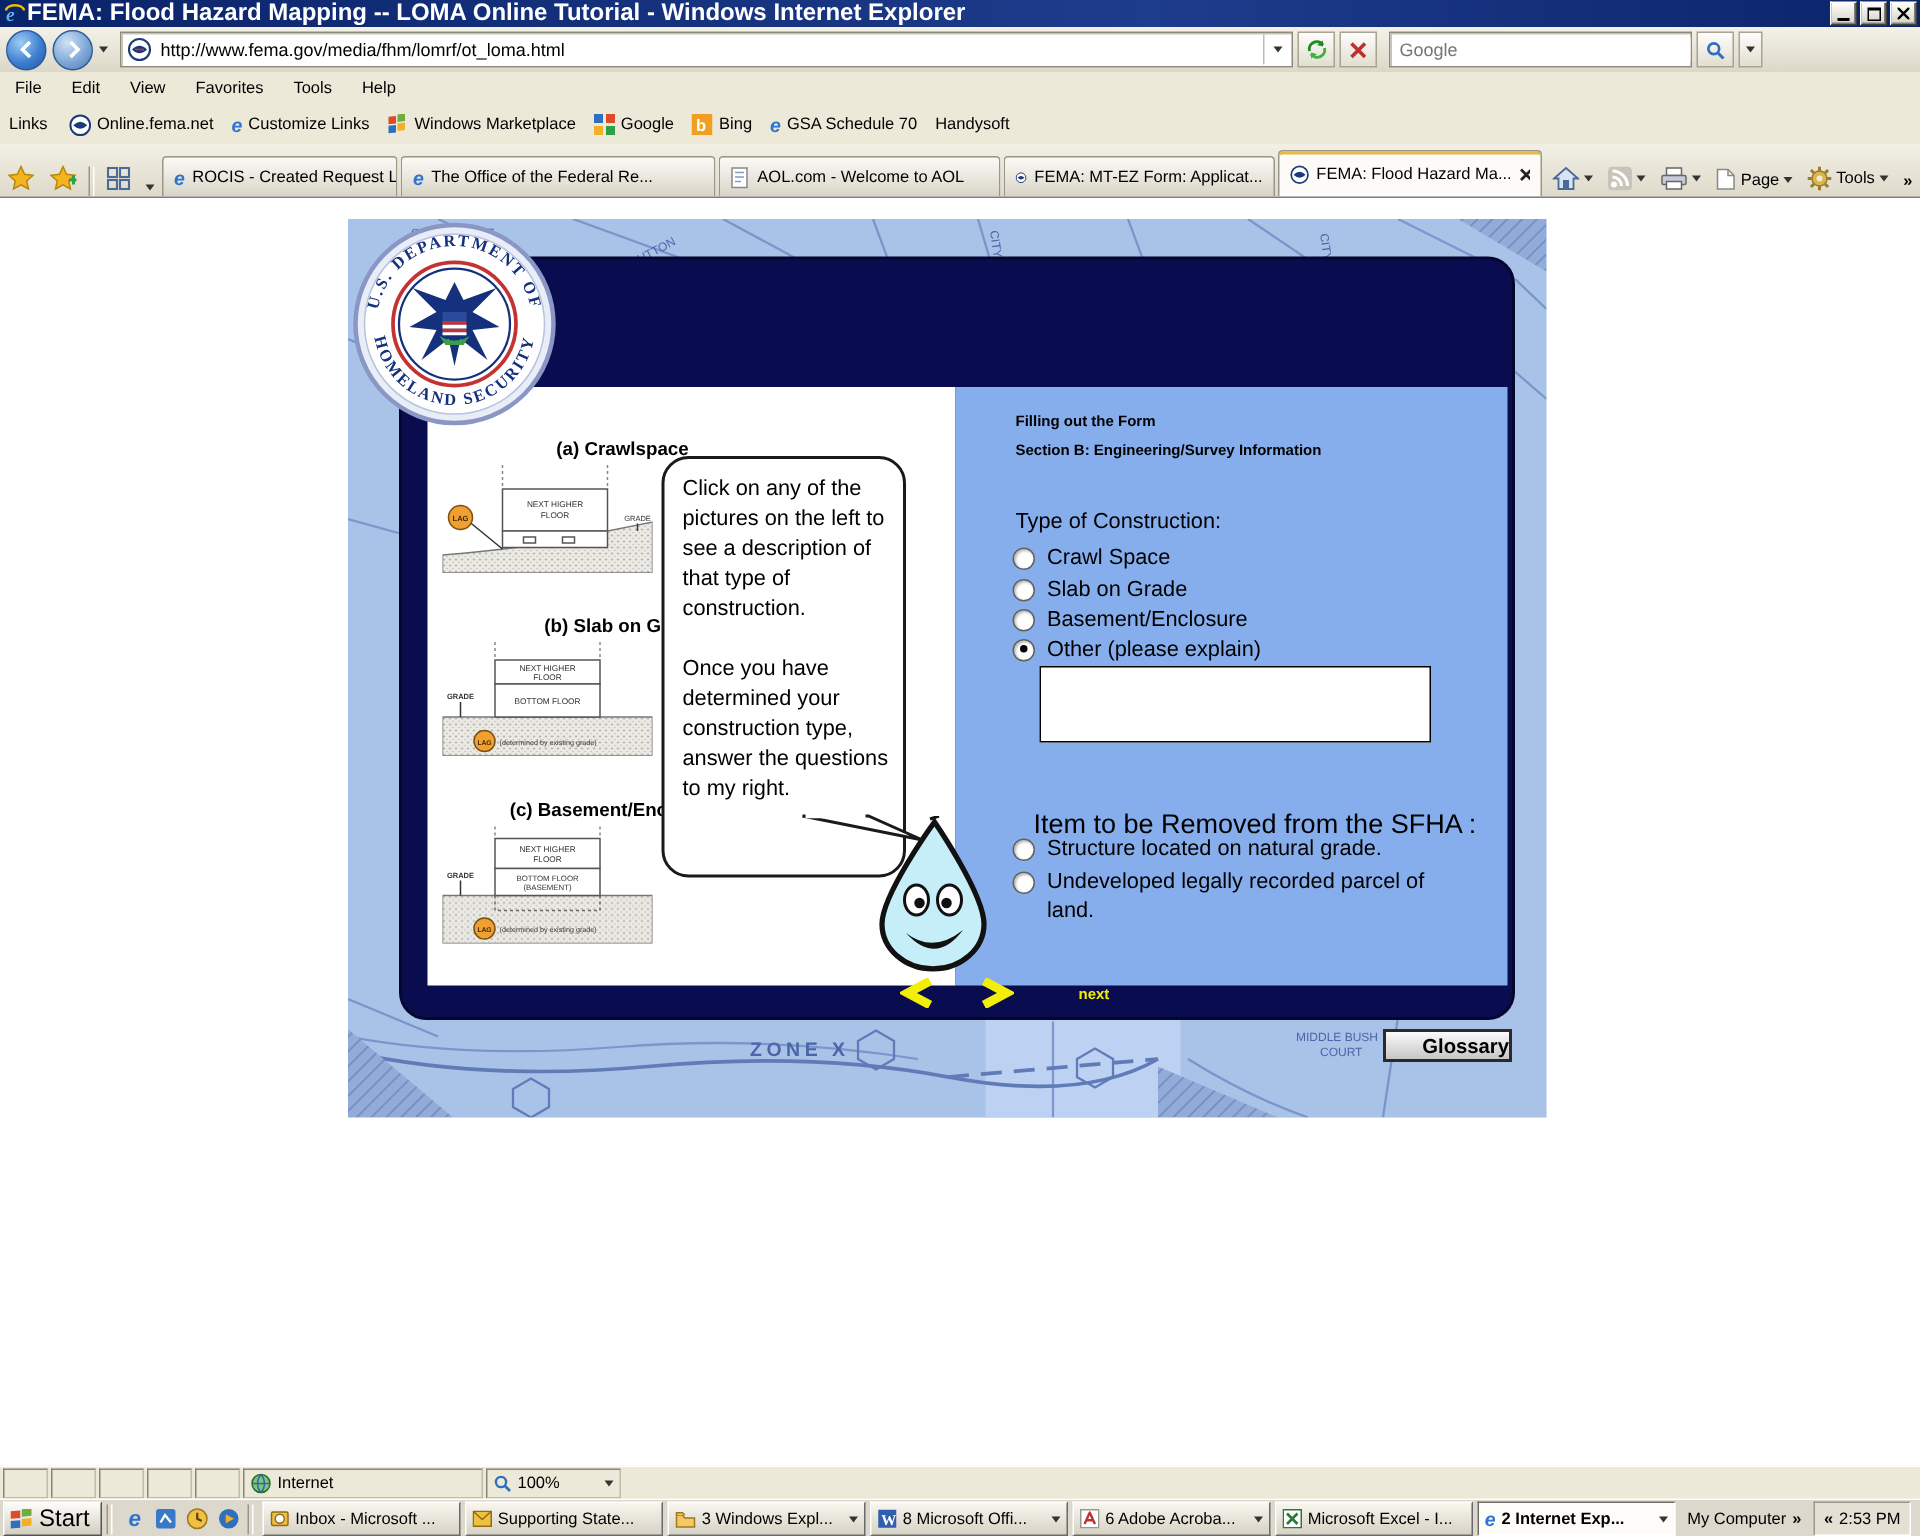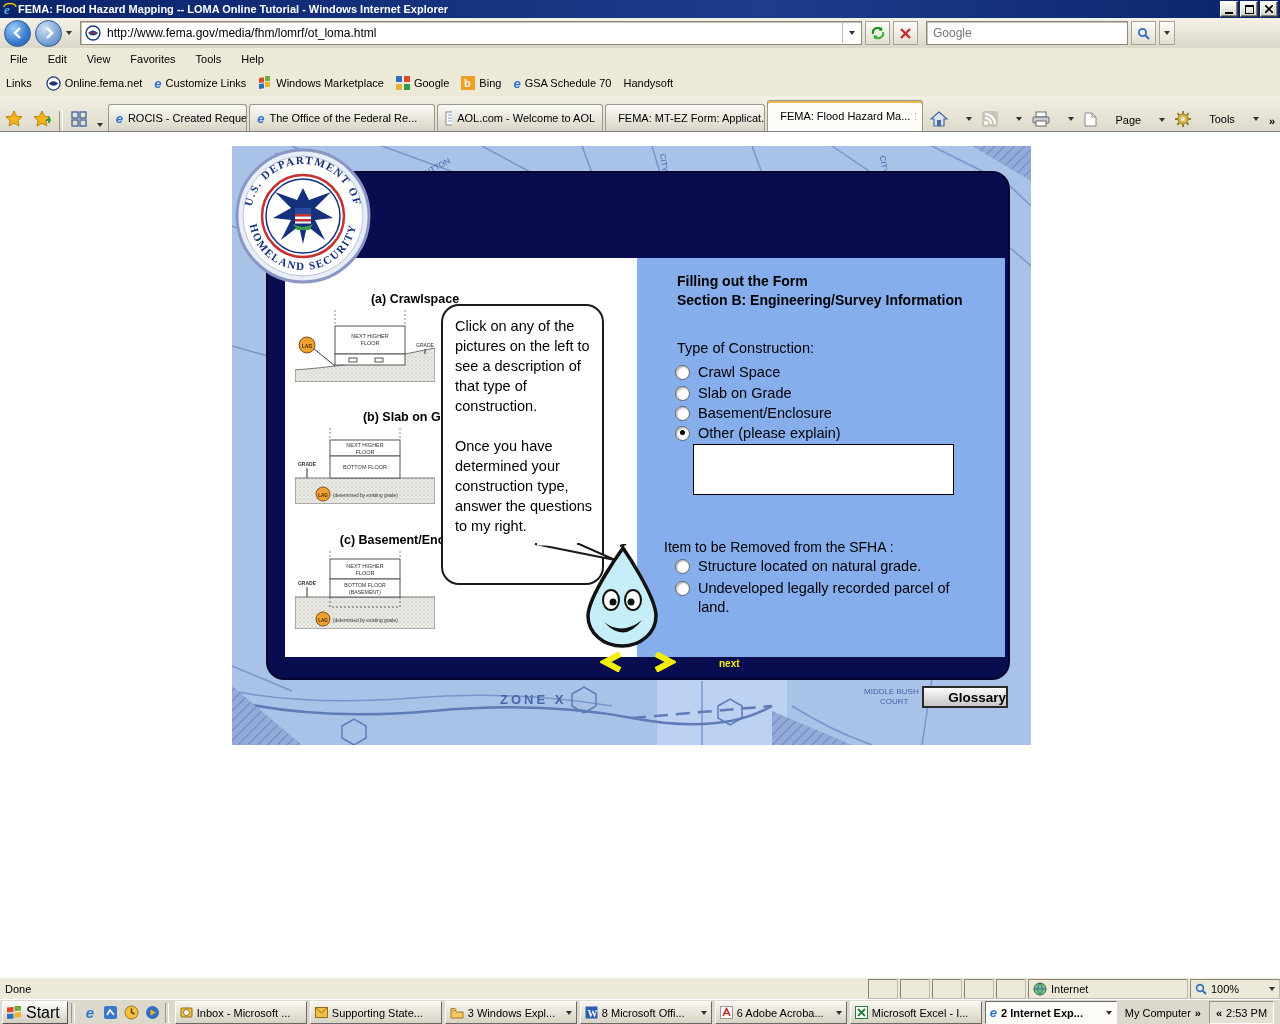--- a/index.html
+++ b/index.html
@@ -2,21 +2,21 @@
 <html><head>
 <meta charset="utf-8">
 <style>
   html,body{margin:0;padding:0;background:#888;}
   #screen{position:relative;width:1280px;height:1024px;background:#fff;overflow:hidden;
           font-family:"Liberation Sans",sans-serif;font-size:11px;color:#000;}
   .abs{position:absolute;}
   
   .titlebar{position:absolute;left:0;top:0;width:1280px;height:18px;
     background:linear-gradient(90deg,#0a246a,#1e3c8c 60%,#0a246a);display:flex;align-items:center;}
-  .titlebar .ttext{color:#fff;font-weight:bold;font-size:11px;margin-left:4px;white-space:nowrap;}
+  .titlebar .ttext{color:#fff;font-weight:bold;font-size:16px;margin-left:4px;white-space:nowrap;}
   .winbtn{width:16px;height:14px;background:linear-gradient(#fdfdfb,#d6d2c6);border:1px solid #fff;
     border-right-color:#404040;border-bottom-color:#404040;box-shadow:inset -1px -1px 0 #808080;
     display:flex;align-items:center;justify-content:center;margin-left:2px;}
   .addrbar{position:absolute;left:0;top:18px;width:1280px;height:30px;
     background:linear-gradient(#f4f2e8,#dcd8c8);border-bottom:1px solid #b8b4a4;display:flex;align-items:center;}
   .navcircle{width:25px;height:25px;border-radius:50%;margin-left:4px;
     background:radial-gradient(circle at 35% 30%,#9ecdf5,#3f7fd0 55%,#1f5aa8);
     border:1px solid #2a5a9a;display:flex;align-items:center;justify-content:center;}
   .field{background:#fff;border:1px solid #8c8a7c;box-shadow:inset 1px 1px 0 #c8c4b4;height:22px;display:flex;align-items:center;}
   .smallbtn{height:22px;width:23px;background:linear-gradient(#fdfdfb,#e2ded0);border:1px solid #a8a494;
@@ -26,21 +26,21 @@
   .menuitem{padding:3px 10px;}
   .linksbar{position:absolute;left:0;top:70px;width:1280px;height:26px;background:#ece9d8;
     display:flex;align-items:center;border-bottom:1px solid #c8c4b4;}
   .linkitem{display:flex;align-items:center;gap:4px;margin-right:12px;white-space:nowrap;}
   .tabbar{position:absolute;left:0;top:96px;width:1280px;height:35px;background:linear-gradient(#f2f0e4,#dedacb);
     border-bottom:1px solid #9a968a;display:flex;align-items:flex-end;}
   .tab{height:26px;margin-right:2px;padding:0 7px;display:flex;align-items:center;gap:5px;
     background:linear-gradient(#fbfaf6,#d8d4c6);border:1px solid #9a968a;border-bottom:none;
     border-radius:3px 3px 0 0;white-space:nowrap;overflow:hidden;}
   .tab.active{height:30px;background:#fcfbf7;box-shadow:inset 0 2px 0 #e8b84c;font-weight:normal;}
-  .toolico{display:flex;align-items:center;gap:18px;margin:16px 5px 4px 5px;}
+  .toolico{display:flex;align-items:center;gap:3px;margin:16px 5px 4px 5px;}
   .ie-e{font-weight:bold;font-style:italic;font-size:13px;color:#2f74d0;line-height:1;}
   
   .viewport{position:absolute;left:0;top:131px;width:1280px;height:846px;background:#fff;border-top:1px solid #808080;}
   .mapimg{position:absolute;left:232px;top:14px;width:799px;height:599px;background:#a9c2e8;overflow:hidden;}
   .frame{position:absolute;left:36px;top:27px;width:740px;height:505px;background:#0a0c50;border-radius:16px;
      box-shadow:0 0 0 2px #05062e;}
   .titleband{position:absolute;left:138px;top:43px;width:620px;height:52px;
      background:linear-gradient(180deg,#7b84b8 0,#f8f9ff 22%,#ffffff 70%,#9aa2cc 100%);
      border:1px solid #2a2f6e;display:flex;align-items:center;justify-content:center;}
   .titleband h1{margin:0;font-size:23px;color:#2231a8;font-weight:bold;white-space:nowrap;}
@@ -425,21 +425,21 @@
           <path d="M35 48 V58 H105 V48" stroke="#666" stroke-dasharray="2 2" fill="none"></path>
           <text x="12" y="36" font-size="5" text-anchor="middle" font-weight="bold" fill="#333">GRADE</text>
           <line x1="12" y1="38" x2="12" y2="48" stroke="#333"></line>
           <circle cx="28" cy="70" r="7" fill="#f0a030" stroke="#7a5210"></circle>
           <text x="28" y="72.5" font-size="4.5" text-anchor="middle" fill="#402800" font-weight="bold">LAG</text>
           <text x="38" y="72.5" font-size="4.8" fill="#333">(determined by existing grade)</text>
         </svg>
       </div>
 
       <div class="panelb">
-        <div class="abs" style="left:40px;top:14px;width:305px;font-size:14px;font-weight:bold;line-height:19px">
+        <div class="abs" style="left:40px;top:14px;width:305px;font-size:10px;font-weight:bold;line-height:19px">
           <div>Filling out the Form</div>
           <div>Section B: Engineering/Survey Information</div>
         </div>
         <div class="abs" style="left:40px;top:82px;font-size:14.5px">Type of Construction:</div>
         <div class="optrow" style="left:38px;top:106px">
           <span class="radio"></span>
             <span>Crawl Space</span>
           </div>
         <div class="optrow" style="left:38px;top:127px">
           <span class="radio"></span>
@@ -447,21 +447,21 @@
           </div>
         <div class="optrow" style="left:38px;top:147px">
           <span class="radio"></span>
             <span>Basement/Enclosure</span>
           </div>
         <div class="optrow" style="left:38px;top:167px">
           <span class="radio sel"></span>
             <span>Other (please explain)</span>
           </div>
         <div class="abs" style="left:56px;top:186px;width:259px;height:49px;background:#fff;border:1px solid #000"></div>
-        <div class="abs" style="left:27px;top:281px;font-size:14px">Item to be Removed from the SFHA :</div>
+        <div class="abs" style="left:52px;top:281px;font-size:18px">Item to be Removed from the SFHA :</div>
         <div class="optrow" style="left:38px;top:300px">
           <span class="radio"></span>
             <span>Structure located on natural grade.</span>
           </div>
         <div class="optrow" style="left:38px;top:321px;white-space:normal;width:280px;align-items:flex-start">
           <span class="radio" style="margin-top:2px"></span>
           <span style="line-height:19px">Undeveloped legally recorded parcel of land.</span>
           </div>
       </div>
 
@@ -520,21 +520,20 @@
       </svg>
       <span class="abs navtxt" style="left:447px;top:512px;z-index:5">next</span>
 
       <div class="glossary">
         <span>Glossary</span>
       </div>
     </div>
   </div>
 
   <div class="statusbar">
-    <span style="margin-left:5px;flex:1">Done</span>
     <div class="scell" style="width:20px"></div>
     <div class="scell" style="width:20px"></div>
     <div class="scell" style="width:20px"></div>
     <div class="scell" style="width:20px"></div>
     <div class="scell" style="width:20px"></div>
     <div class="scell" style="width:150px">
       <svg width="14" height="14" viewBox="0 0 14 14">
         <circle cx="7" cy="7" r="6" fill="#7ec47e" stroke="#2a6a2a"></circle>
         <path d="M1 7 h12 M7 1 a9 9 0 0 1 0 12 M7 1 a9 9 0 0 0 0 12" stroke="#2a6aa0" fill="none"></path>
       </svg>

